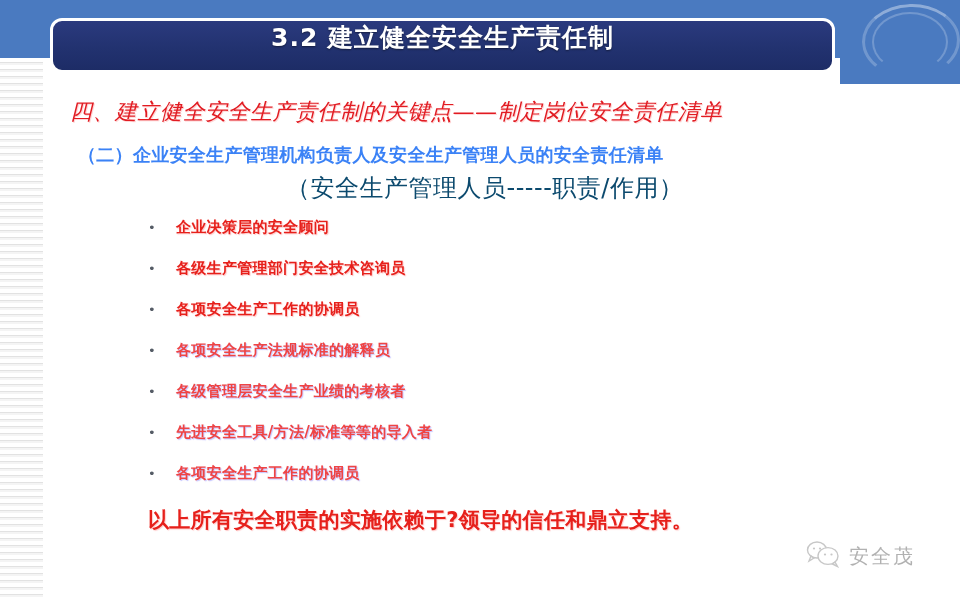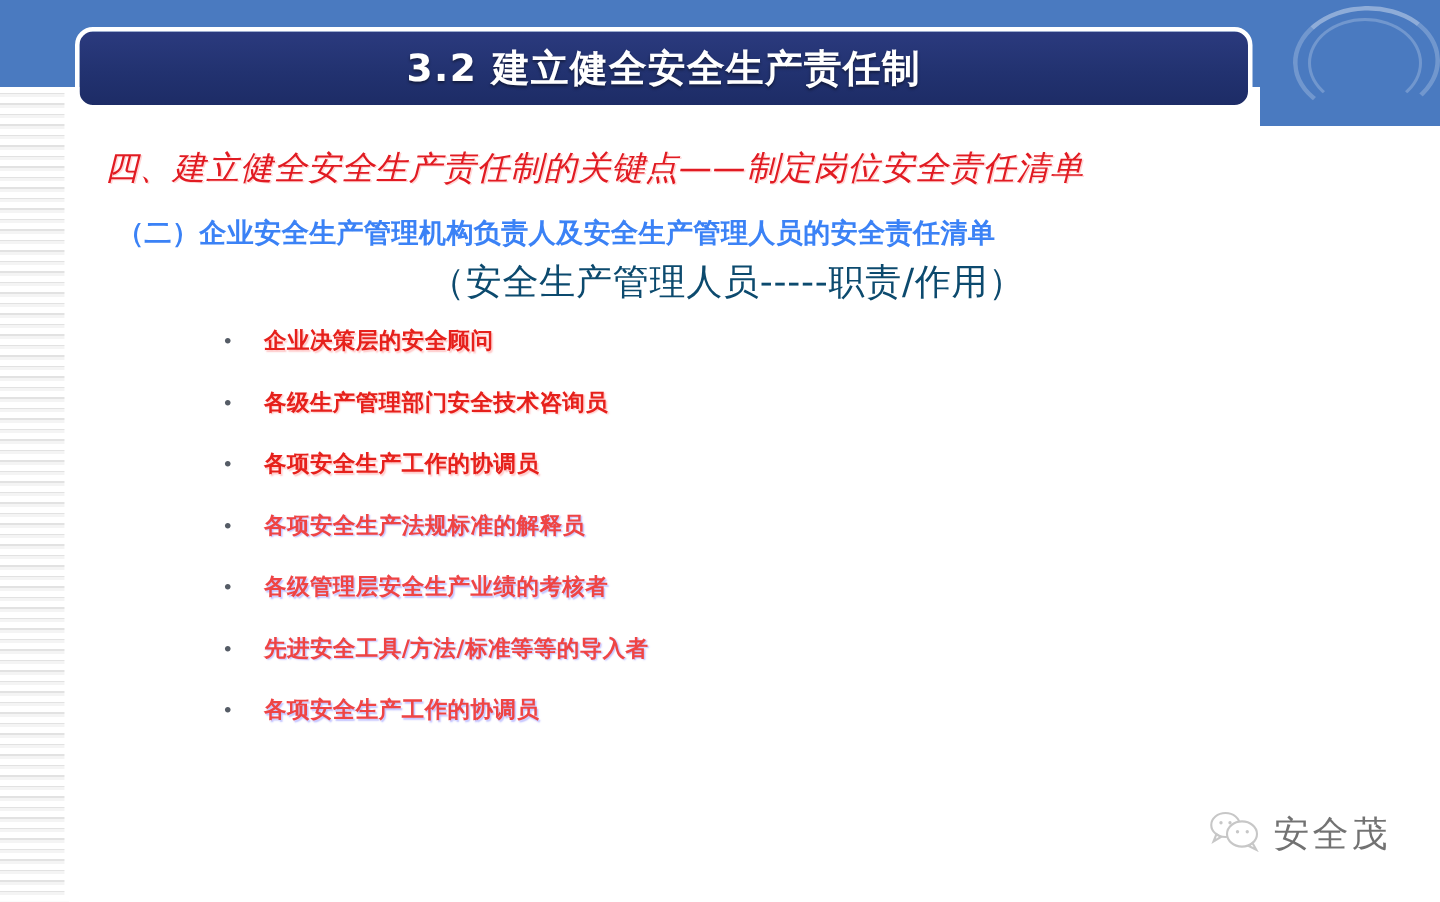--- a/index.html
+++ b/index.html
@@ -93,21 +93,21 @@
     position: absolute;
     left: 50px;
     top: 18px;
     width: 785px;
     height: 55px;
     background: linear-gradient(180deg, #2b3a7e 0%, #223270 55%, #1d2c66 100%);
     border: 3px solid #ffffff;
     border-radius: 12px;
     box-sizing: border-box;
     display: flex;
-    align-items: center;
+    align-items: flex-start;
     justify-content: center;
   }
   .title-plate span {
     color: #ffffff;
     font-size: 25px;
     font-weight: bold;
     letter-spacing: 1px;
     text-shadow: 0 1px 2px rgba(0,0,0,0.45);
     white-space: nowrap;
   }
@@ -196,22 +196,22 @@
   .watermark {
     position: absolute;
     left: 806px;
     top: 540px;
     display: flex;
     align-items: center;
     gap: 9px;
     opacity: 0.55;
   }
   .watermark-text {
-    font-size: 24px;
-    color: #000000;
+    font-size: 20px;
+    color: #737373;
     letter-spacing: 2px;
     white-space: nowrap;
     font-family: Liberation Serif, serif;
   }
 </style>
 </head>
 <body>
 
 <div id="slide">
 
@@ -255,20 +255,21 @@
       <div class="bullet-row">
         <span class="bullet-dot">•</span>
         <span class="bullet-text c-blue">先进安全工具/方法/标准等等的导入者</span>
       </div>
       <div class="bullet-row">
         <span class="bullet-dot">•</span>
         <span class="bullet-text c-blue">各项安全生产工作的协调员</span>
       </div>
     </div>
 
+  <div class="closing-line">以上所有安全职责的实施依赖于?领导的信任和鼎立支持。</div>
 
   <div class="watermark">
     <span>
       <svg width="34" height="28" viewBox="0 0 34 28" aria-hidden="true">
         <ellipse cx="11" cy="10" rx="9.5" ry="8" fill="none" stroke="#9a9a9a" stroke-width="1.4"></ellipse>
         <path d="M5 16 L3 21 L8 18 Z" fill="none" stroke="#9a9a9a" stroke-width="1.4"></path>
         <circle cx="8" cy="8.5" r="1.1" fill="#9a9a9a"></circle>
         <circle cx="14" cy="8.5" r="1.1" fill="#9a9a9a"></circle>
         <ellipse cx="22" cy="16" rx="10" ry="8.4" fill="#ffffff" stroke="#9a9a9a" stroke-width="1.4"></ellipse>
         <path d="M29 22 L31.5 26.5 L26.5 24 Z" fill="#ffffff" stroke="#9a9a9a" stroke-width="1.4"></path>

